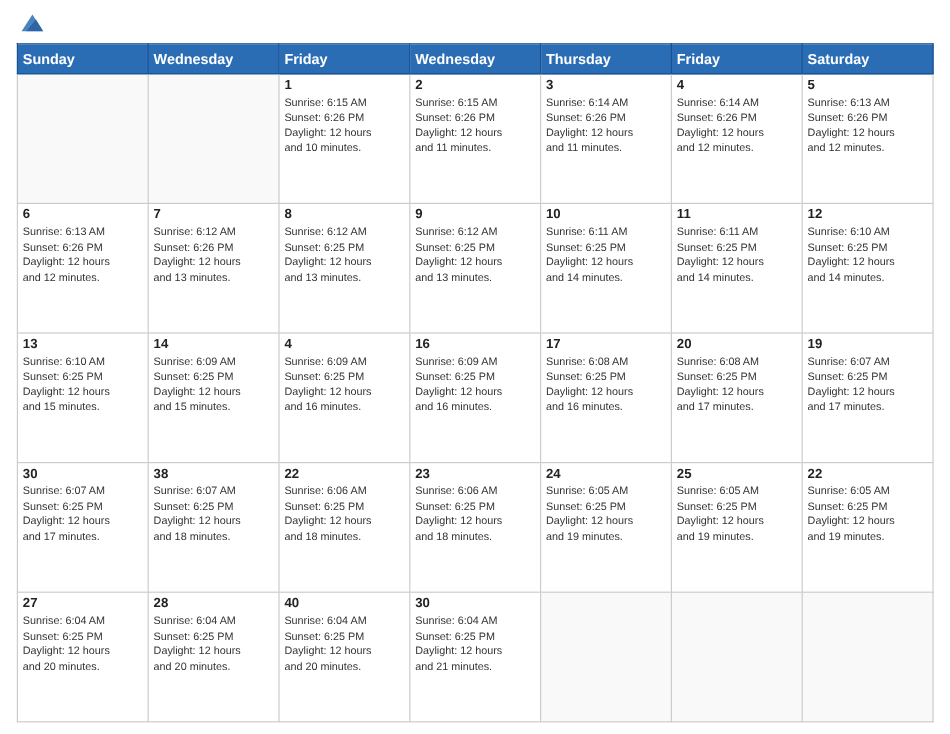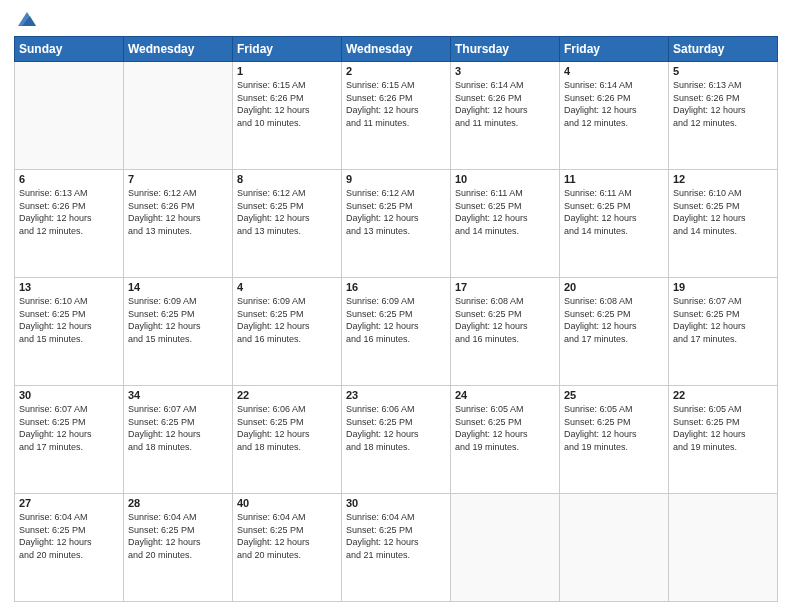--- a/index.html
+++ b/index.html
@@ -279,21 +279,21 @@
         </tr>
         <tr>
           <td>
             <span class="day-number">30</span>
             <div class="day-info" style="white-space: pre-line;">Sunrise: 6:07 AM
 Sunset: 6:25 PM
 Daylight: 12 hours
 and 17 minutes.</div>
           </td>
           <td>
-            <span class="day-number">34</span>
+            <span class="day-number">38</span>
             <div class="day-info" style="white-space: pre-line;">Sunrise: 6:07 AM
 Sunset: 6:25 PM
 Daylight: 12 hours
 and 18 minutes.</div>
           </td>
           <td>
             <span class="day-number">22</span>
             <div class="day-info" style="white-space: pre-line;">Sunrise: 6:06 AM
 Sunset: 6:25 PM
 Daylight: 12 hours

